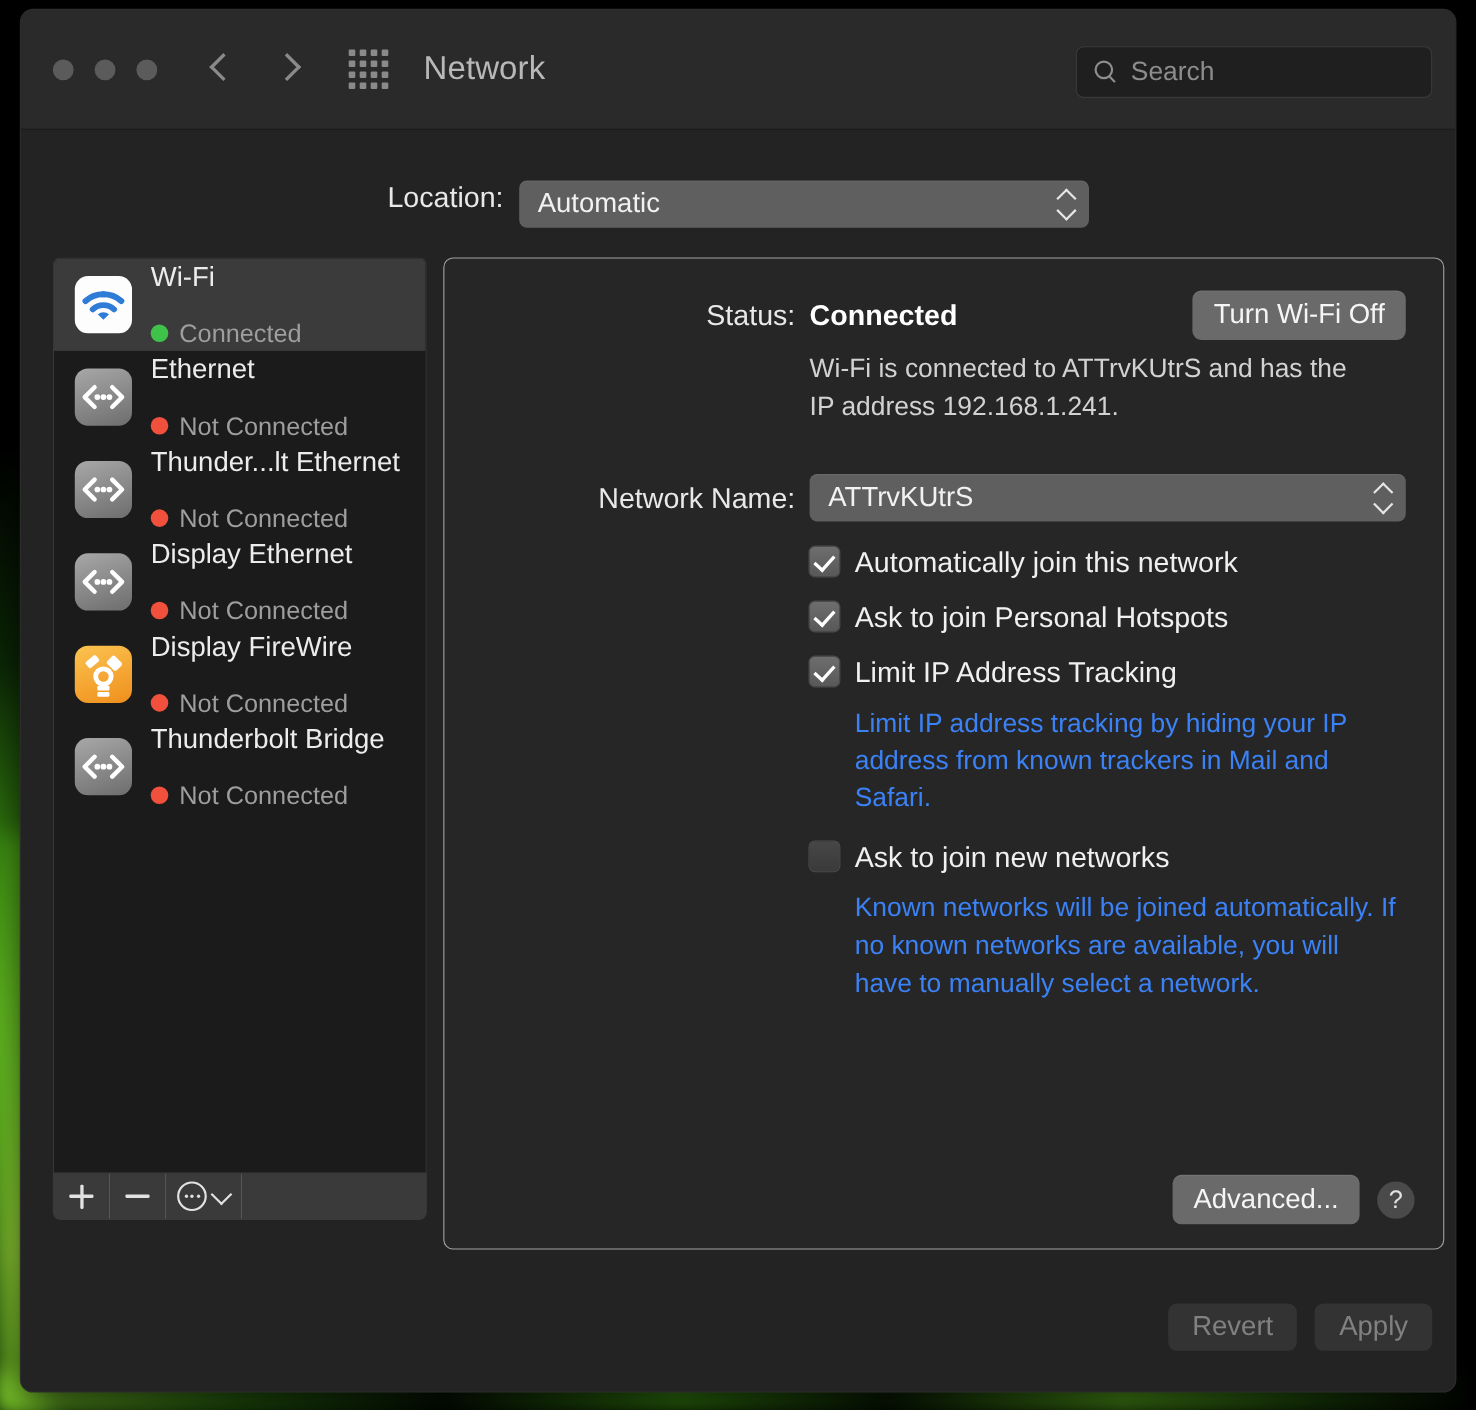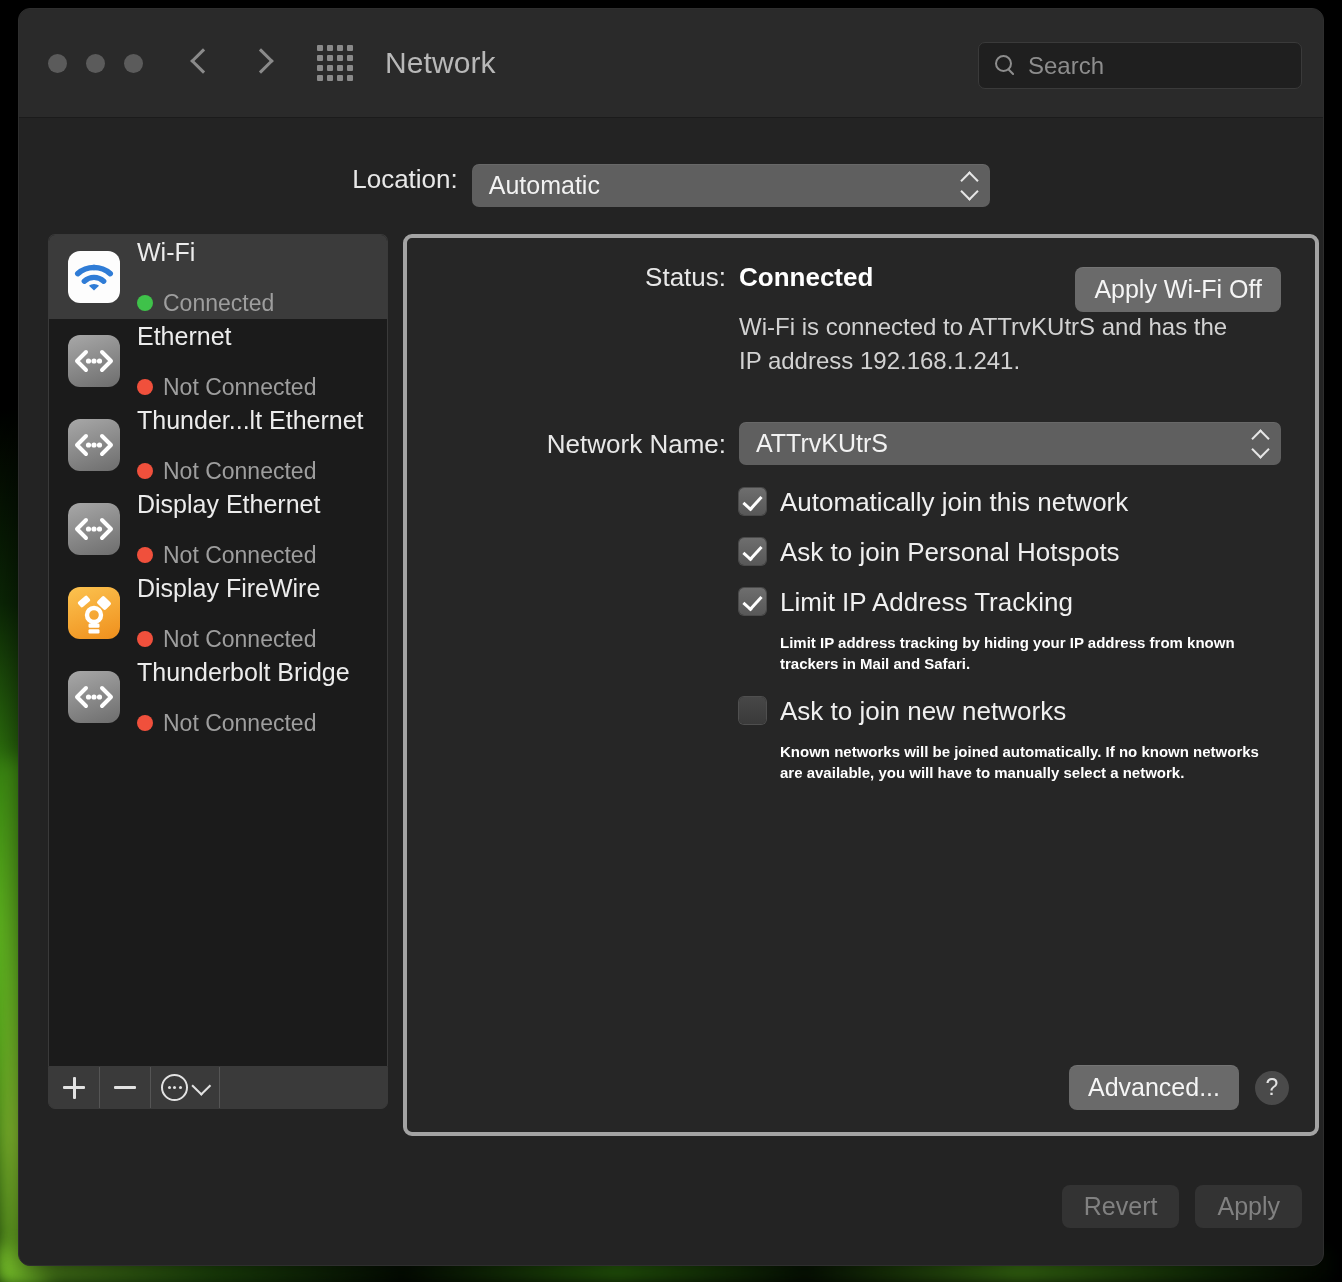--- a/index.html
+++ b/index.html
@@ -209,27 +209,27 @@
   .ellipsis-circle i { width: 3px; height: 3px; background: #e2e2e2; border-radius: 50%; display: block; }
   .caret-down {
     width: 12px; height: 12px; margin-left: 7px;
     border-left: 2.6px solid #e2e2e2; border-bottom: 2.6px solid #e2e2e2;
     transform: rotate(-45deg) translate(1px,-2px);
   }
 
   
   .detail {
     flex: 1;
-    border: 4px solid #a3a3a3;
+    border: 1px solid #a3a3a3;
     border-radius: 9px;
     background: #262626;
     height: 902px;
     box-sizing: border-box;
     position: relative;
-    padding: 17px 34px 0 34px;
+    padding: 29px 34px 0 34px;
   }
   .row { display: flex; align-items: flex-start; }
   .row-label {
     width: 285px; flex: none; text-align: right; padding-right: 13px;
     color: #e8e8e8; font-size: 26px; line-height: 44px;
   }
   .status-value { color: #ffffff; font-size: 26px; font-weight: bold; line-height: 44px; }
   .gray-btn {
     background: #6a6a6a;
     color: #f5f5f5;
@@ -259,22 +259,22 @@
   .checkbox.off { background: linear-gradient(180deg, #474747, #3a3a3a); box-shadow: 0 0 0 1px #4f4f4f; }
   .checkbox.on::after {
     content: "";
     position: absolute; left: 8px; top: 4px;
     width: 8px; height: 15px;
     border-right: 3.4px solid #ffffff; border-bottom: 3.4px solid #ffffff;
     transform: rotate(42deg);
   }
   .check-label { color: #f0f0f0; font-size: 26px; line-height: 40px; }
   .help-text {
-    color: #ffffff; font-size: 15px; line-height: 1.42;
-    margin: 0 0 16px 41px; max-width: 495px; font-weight: bold;
+    color: #3b82f6; font-size: 24px; line-height: 1.42;
+    margin: 0 0 16px 41px; max-width: 495px;
   }
 
   .bottom-row {
     position: absolute; left: 34px; right: 26px; bottom: 22px;
     display: flex; align-items: center;
   }
   .menubar-check { display: flex; align-items: center; margin-left: 26px; }
   .menubar-check .checkbox { margin-top: 0; width: 25px; height: 25px; }
   .menubar-check .check-label { font-size: 25px; }
   .bottom-right { margin-left: auto; display: flex; align-items: center; gap: 16px; }
@@ -497,21 +497,21 @@
         </div>
       </div>
 
       <div class="detail">
 
         <div class="row">
           <div class="row-label">Status:</div>
           <div class="status-value">Connected</div>
         </div>
         <div class="turn-wifi-wrap">
-          <div class="gray-btn">Apply Wi-Fi Off</div>
+          <div class="gray-btn">Turn Wi-Fi Off</div>
         </div>
 
         <div class="row">
           <div class="row-label" style="line-height:0;height:0;"></div>
           <div class="status-desc">Wi-Fi is connected to ATTrvKUtrS and has the IP address 192.168.1.241.</div>
         </div>
 
         <div class="row name-row">
           <div class="row-label">Network Name:</div>
           <div class="popup" id="network-name-popup">

